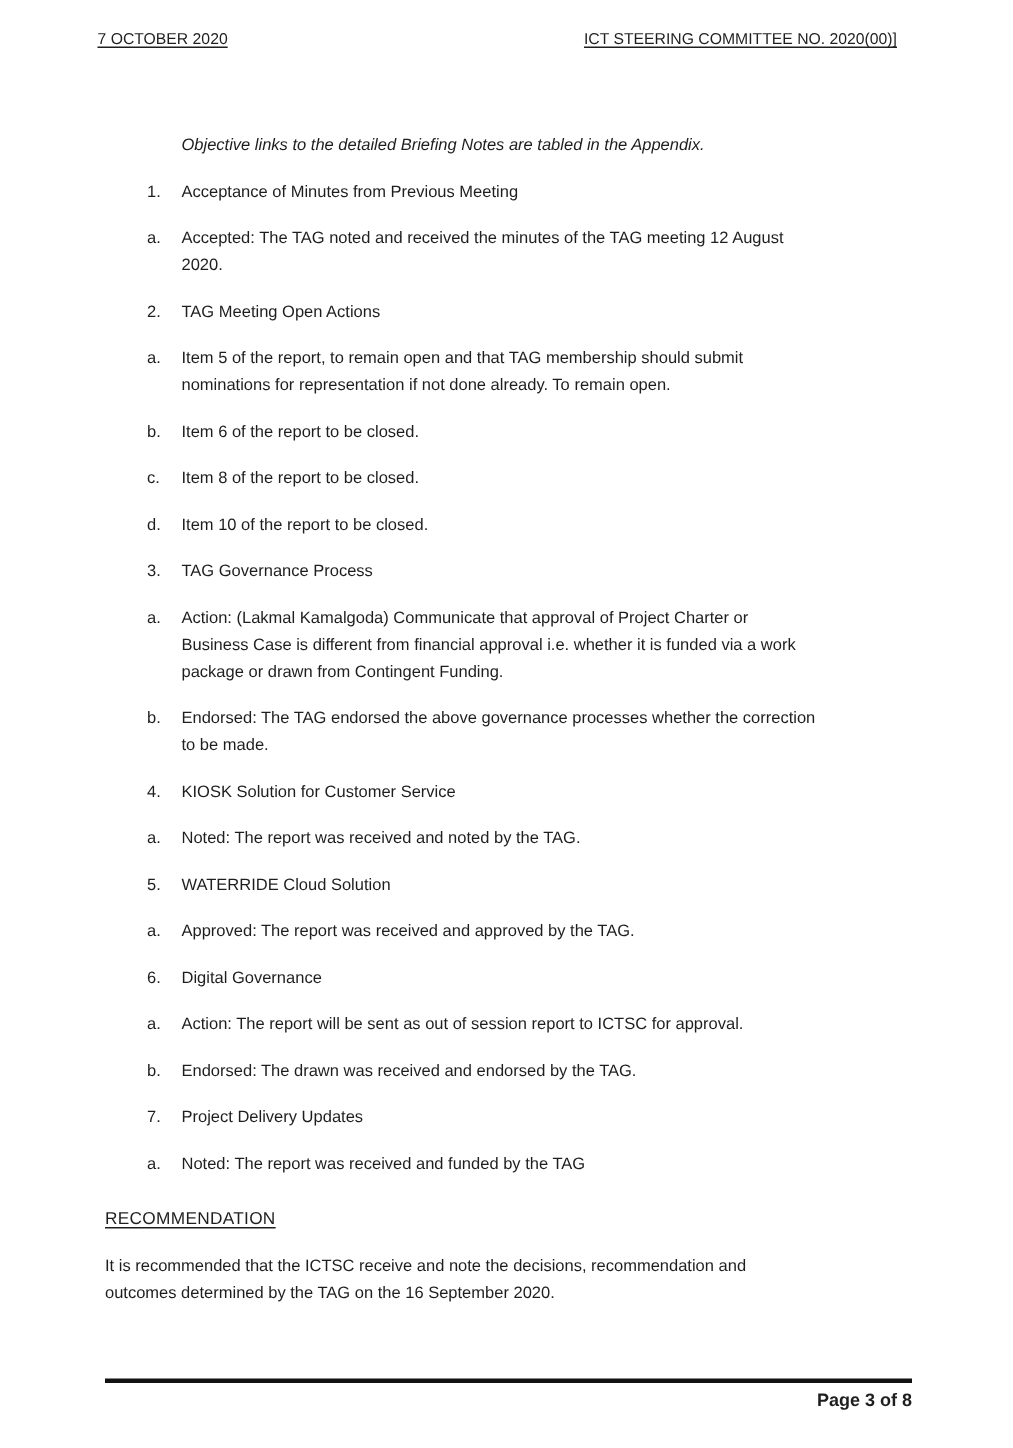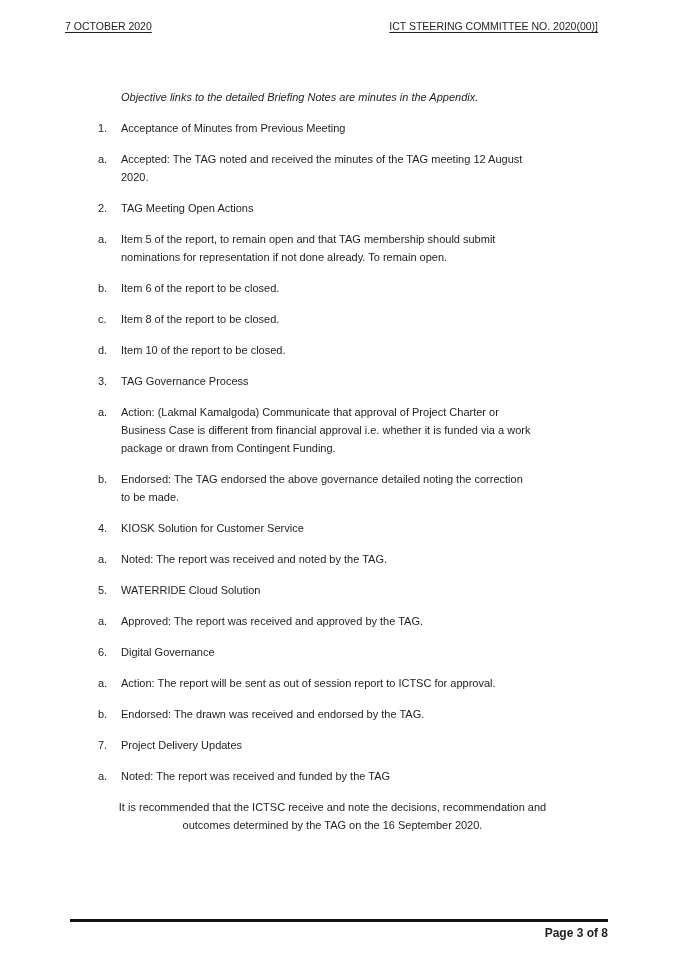--- a/index.html
+++ b/index.html
@@ -51,21 +51,20 @@
     margin: 19px 0 13px 70px;
     font-size: 11.5px;
     letter-spacing: 0.2px;
     text-decoration: underline;
     text-underline-offset: 2px;
   }
   .rec-body {
     margin-left: 70px;
     width: 525px;
     white-space: pre-line;
-    text-align: center;
   }
   .footer-rule {
     position: absolute;
     top: 919px;
     left: 70px;
     width: 538px;
     height: 3px;
     background: #121212;
   }
   .page-num {
@@ -80,21 +79,21 @@
 <body>
 
 <div class="page">
 
   <div class="header">
     <span class="underlined">7 OCTOBER 2020</span>
     <span class="underlined">ICT STEERING COMMITTEE NO. 2020(00)]</span>
   </div>
 
   <div class="content">
-    <p class="intro">Objective links to the detailed Briefing Notes are minutes in the Appendix.</p>
+    <p class="intro">Objective links to the detailed Briefing Notes are tabled in the Appendix.</p>
 
     <div class="list">
   <div class="li">
     <span class="marker">1.</span>
     <span class="text">Acceptance of Minutes from Previous Meeting</span>
   </div>
 
   <div class="li">
     <span class="marker">a.</span>
     <span class="text">Accepted: The TAG noted and received the minutes of the TAG meeting 12 August
@@ -134,21 +133,21 @@
 
   <div class="li">
     <span class="marker">a.</span>
     <span class="text">Action: (Lakmal Kamalgoda) Communicate that approval of Project Charter or
 Business Case is different from financial approval i.e. whether it is funded via a work
 package or drawn from Contingent Funding.</span>
   </div>
 
   <div class="li">
     <span class="marker">b.</span>
-    <span class="text">Endorsed: The TAG endorsed the above governance detailed noting the correction
+    <span class="text">Endorsed: The TAG endorsed the above governance processes whether the correction
 to be made.</span>
   </div>
 
   <div class="li">
     <span class="marker">4.</span>
     <span class="text">KIOSK Solution for Customer Service</span>
   </div>
 
   <div class="li">
     <span class="marker">a.</span>
@@ -184,20 +183,21 @@
     <span class="marker">7.</span>
     <span class="text">Project Delivery Updates</span>
   </div>
 
   <div class="li">
     <span class="marker">a.</span>
     <span class="text">Noted: The report was received and funded by the TAG</span>
   </div>
 </div>
 
+    <div class="rec-heading underlined">RECOMMENDATION</div>
     <div class="rec-body">It is recommended that the ICTSC receive and note the decisions, recommendation and
 outcomes determined by the TAG on the 16 September 2020.</div>
   </div>
 
   <div class="footer-rule"></div>
   <div class="page-num">Page 3 of 8</div>
 
 </div>
 
 </body></html>

